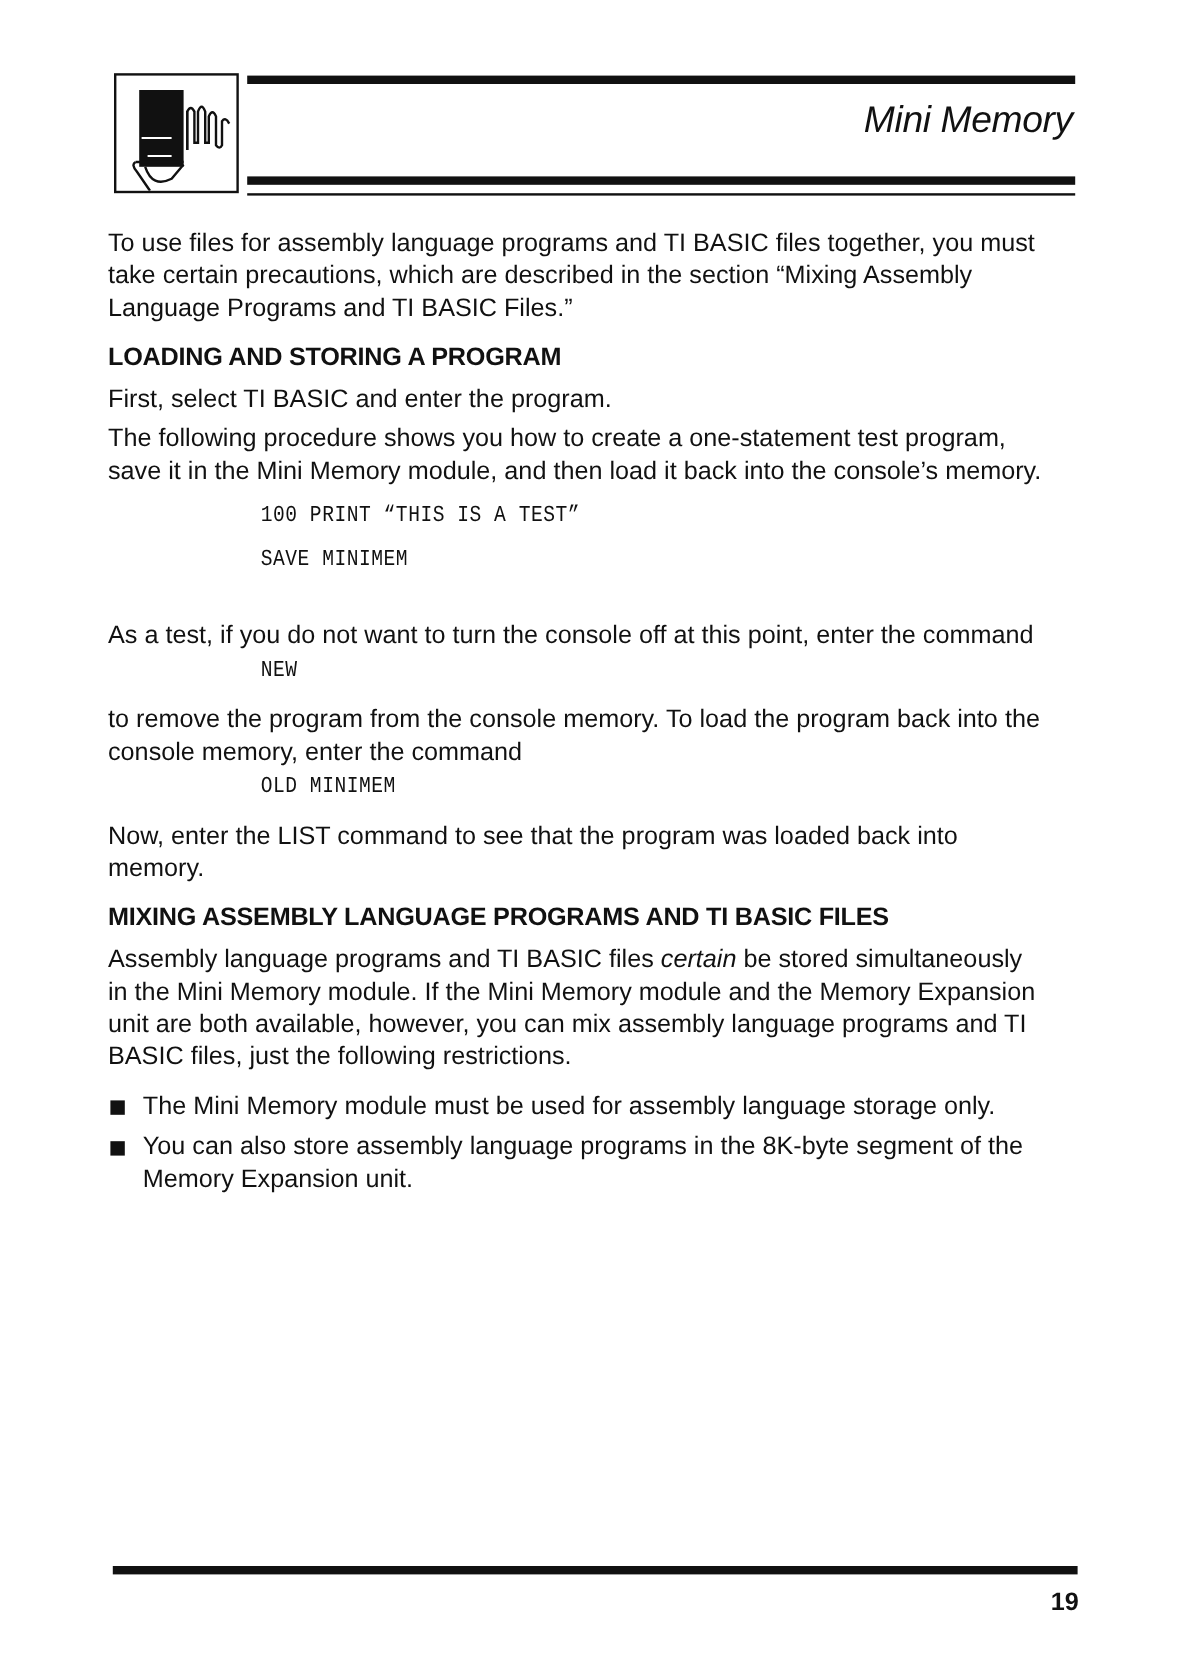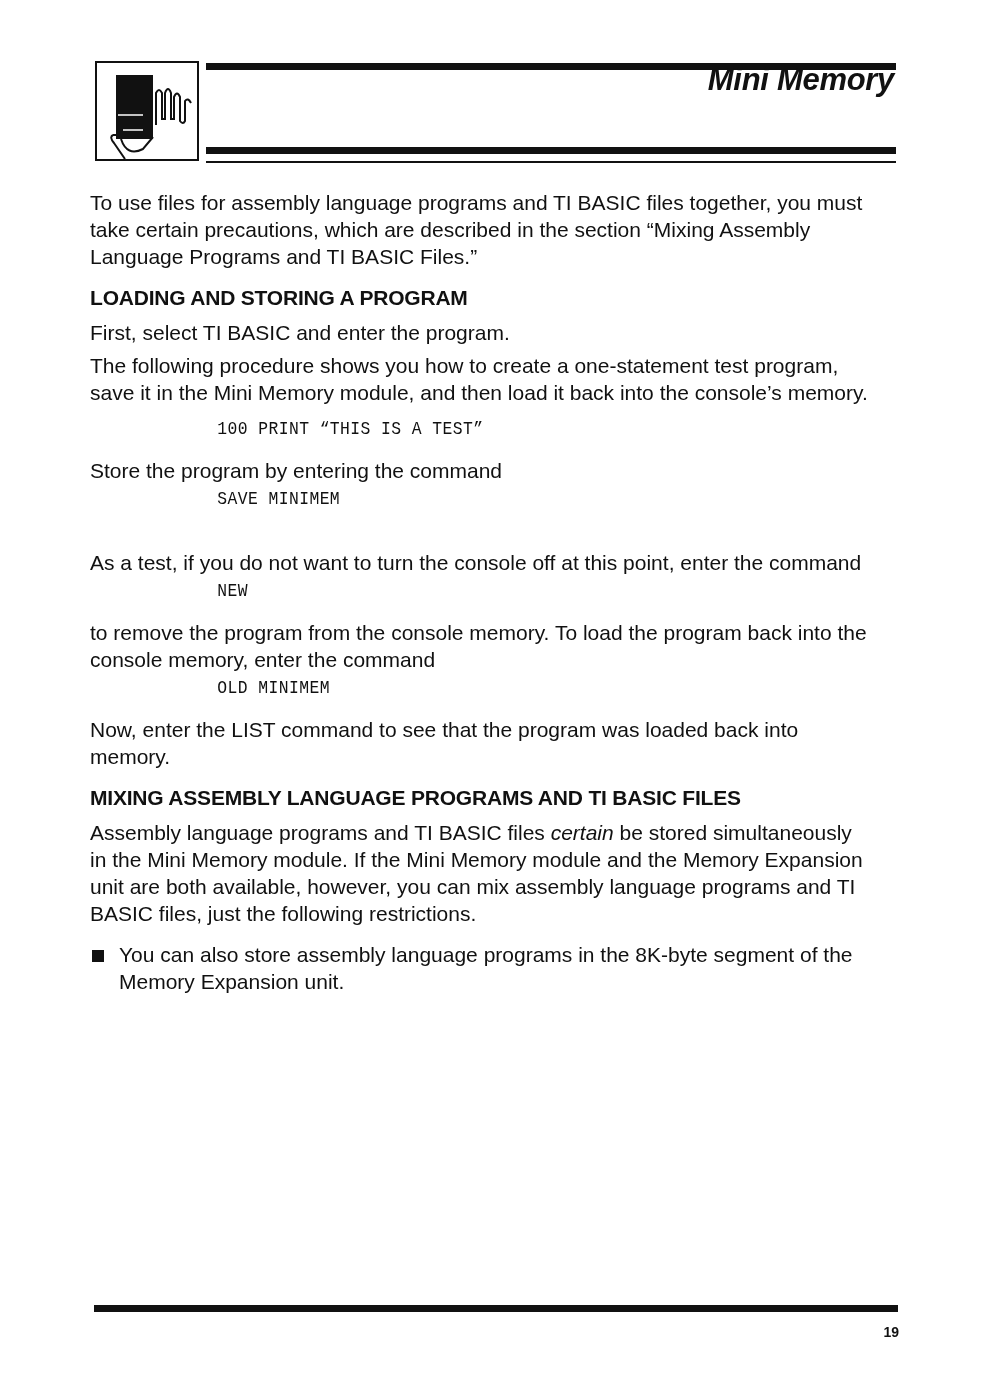--- a/index.html
+++ b/index.html
@@ -2,32 +2,32 @@
 <html><head>
 <meta charset="utf-8">
 <style>
   html, body { margin: 0; padding: 0; background: #ffffff; }
   body { width: 994px; height: 1400px; position: relative; overflow: hidden;
          font-family: "Liberation Sans", sans-serif; color: #111; }
   .logo { position: absolute; left: 95px; top: 61px; width: 104px; height: 100px;
           border: 2px solid #111; box-sizing: border-box; background: #fff; }
   .logo svg { position: absolute; left: 0; top: 0; }
   .rule { position: absolute; background: #111; }
-  .title { position: absolute; right: 100px; top: 62px; font-size: 31px; font-weight: bold;
+  .title { position: absolute; right: 100px; top: 82px; font-size: 31px; font-weight: normal;
            font-style: italic; letter-spacing: -0.3px; }
   .content { position: absolute; left: 90px; top: 189px; width: 780px; font-size: 21px; line-height: 27px; }
   .content p { margin: 0 0 14px 0; }
   .content h2 { margin: 0 0 8px 0; font-size: 21px; font-weight: bold; line-height: 27px; letter-spacing: -0.2px; }
   .code { font-family: "Liberation Mono", monospace; font-size: 19px; padding-left: 148px; margin: -4px 0 14px 0;
           transform: scaleX(0.86); transform-origin: left; letter-spacing: 0.5px; }
   ul.bullets { list-style: none; margin: 0; padding: 0; }
   ul.bullets li { position: relative; padding-left: 29px; margin-bottom: 7px; }
   ul.bullets li .sq { position: absolute; left: 2px; top: 9px; width: 12px; height: 12px; background: #111; }
   em { font-style: italic; }
-  .pagenum { position: absolute; right: 95px; top: 1324px; font-size: 14px; font-weight: bold; }
+  .pagenum { position: absolute; right: 95px; top: 1324px; font-size: 21px; font-weight: bold; }
 </style>
 </head>
 <body>
 
 <div class="logo">
   <svg width="100" height="96" viewBox="0 0 100 96">
     <rect x="19" y="12" width="37" height="64" fill="#111"></rect>
     <line x1="21" y1="52" x2="46" y2="52" stroke="#fff" stroke-width="1.5"></line>
     <line x1="26" y1="67" x2="46" y2="67" stroke="#fff" stroke-width="1.5"></line>
     <path d="M59 62 L59 30 Q62 24 65 30 L65 56 L68 56 L68 30 Q71 22 74 30 L74 56 L77 56 L77 34 Q80 27 83 34 L83 58 Q86 62 88 58 L88 38 Q91 34 94 40" fill="none" stroke="#111" stroke-width="2"></path>
@@ -43,32 +43,31 @@
 <div class="rule" style="left:206px; top:147px; width:690px; height:7px;"></div>
 <div class="rule" style="left:206px; top:161px; width:690px; height:2px;"></div>
 
 <div class="content">
   <p>To use files for assembly language programs and TI BASIC files together, you must take certain precautions, which are described in the section “Mixing Assembly Language Programs and TI BASIC Files.”</p>
 
   <h2>LOADING AND STORING A PROGRAM</h2>
   <p style="margin-bottom:6px;">First, select TI BASIC and enter the program.</p>
   <p>The following procedure shows you how to create a one-statement test program, save it in the Mini Memory module, and then load it back into the console’s memory.</p>
   <div class="code">100 PRINT “THIS IS A TEST”</div>
-  <p style="margin-bottom:6px;">Store the program by entering the command</p>
   <div class="code">SAVE MINIMEM</div>
   <p style="margin-bottom:6px;margin-top:36px;">As a test, if you do not want to turn the console off at this point, enter the command</p>
   <div class="code">NEW</div>
   <p style="margin-bottom:6px;">to remove the program from the console memory. To load the program back into the console memory, enter the command</p>
   <div class="code">OLD MINIMEM</div>
   <p>Now, enter the LIST command to see that the program was loaded back into memory.</p>
 
   <h2>MIXING ASSEMBLY LANGUAGE PROGRAMS AND TI BASIC FILES</h2>
   <p>
     <span>Assembly language programs and TI BASIC files </span><em>certain</em><span> be stored simultaneously in the Mini Memory module. If the Mini Memory module and the Memory Expansion unit are both available, however, you can mix assembly language programs and TI BASIC files, just the following restrictions.</span>
   </p>
   <ul class="bullets">
-    <li><span class="sq"></span></li>
+    <li><span class="sq"></span><span>The Mini Memory module must be used for assembly language storage only.</span></li>
     <li><span class="sq"></span><span>You can also store assembly language programs in the 8K-byte segment of the Memory Expansion unit.</span></li>
   </ul>
 </div>
 
 <div class="rule" style="left:94px; top:1305px; width:804px; height:7px;"></div>
 <div class="pagenum">19</div>
 
 </body></html>

